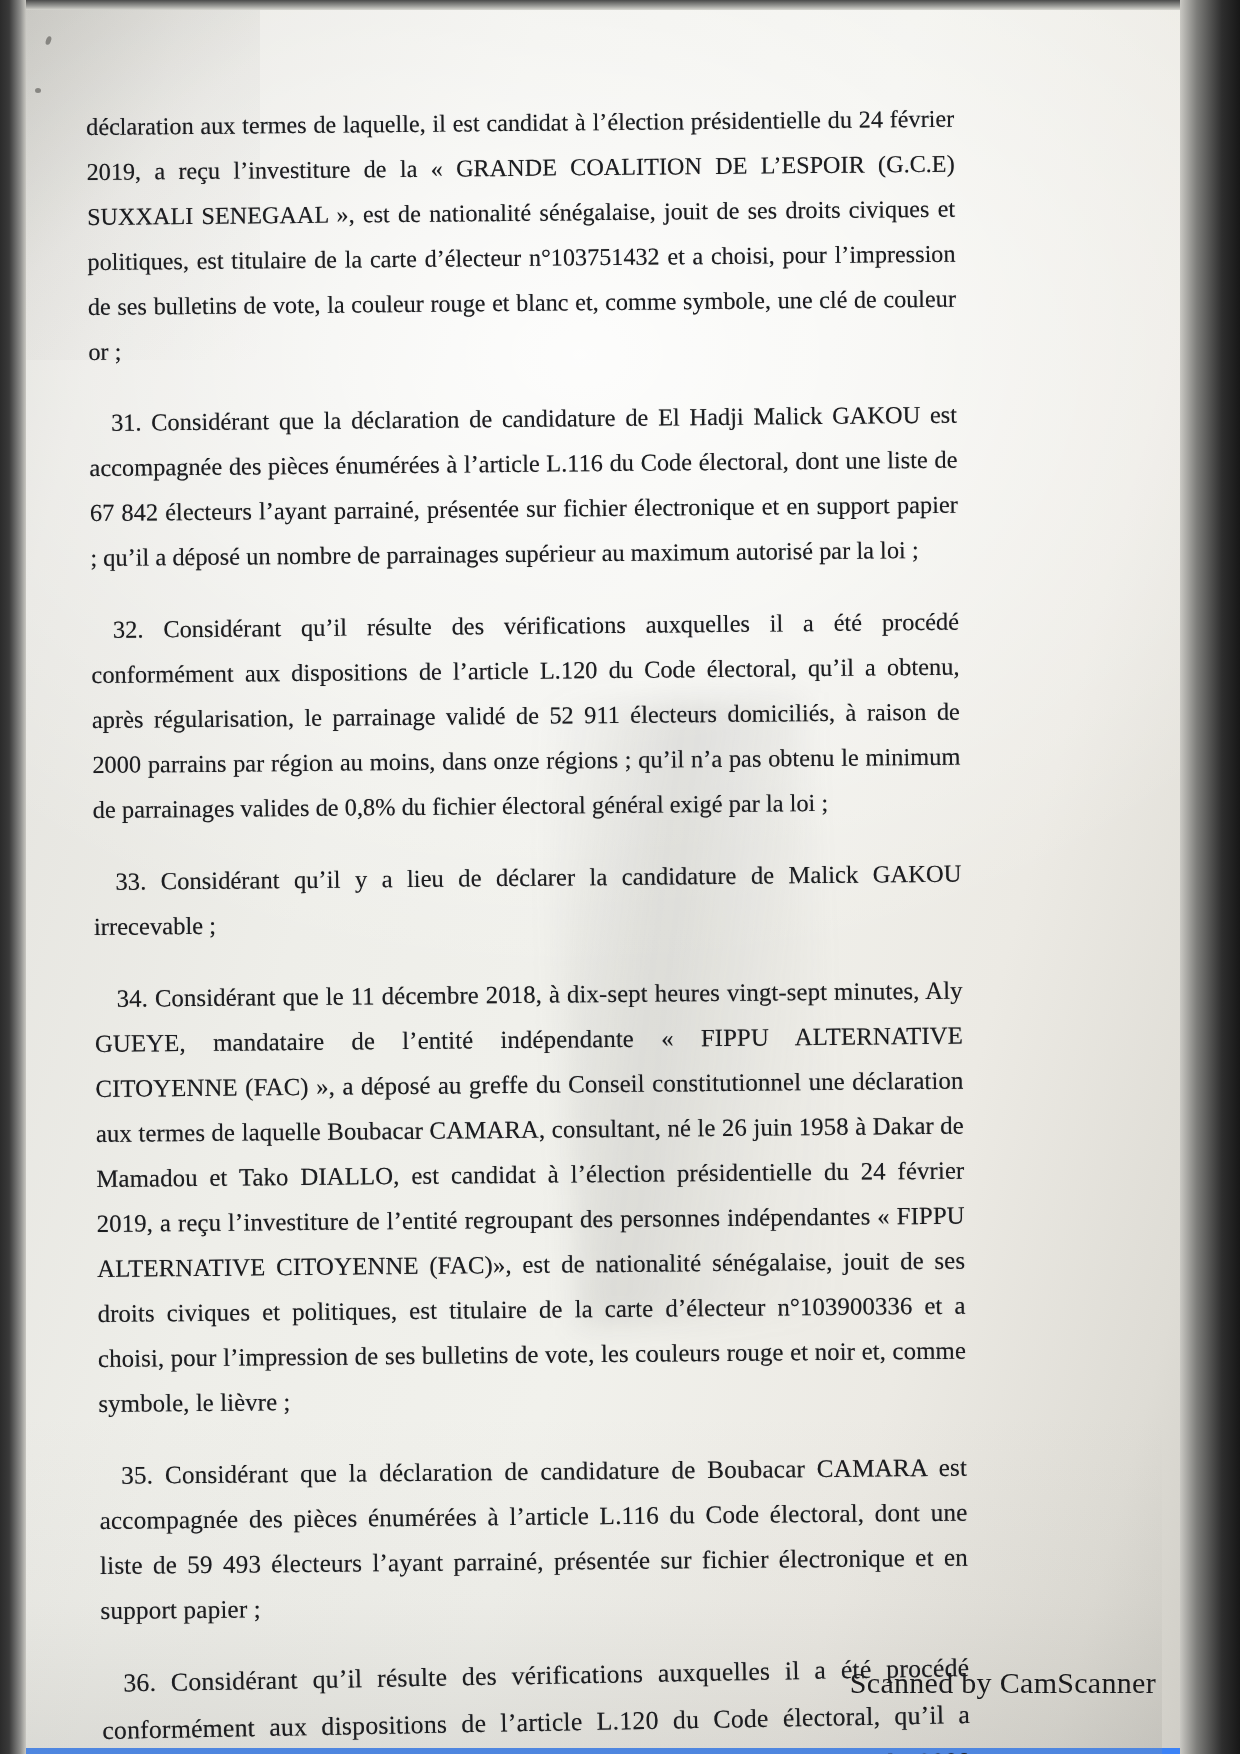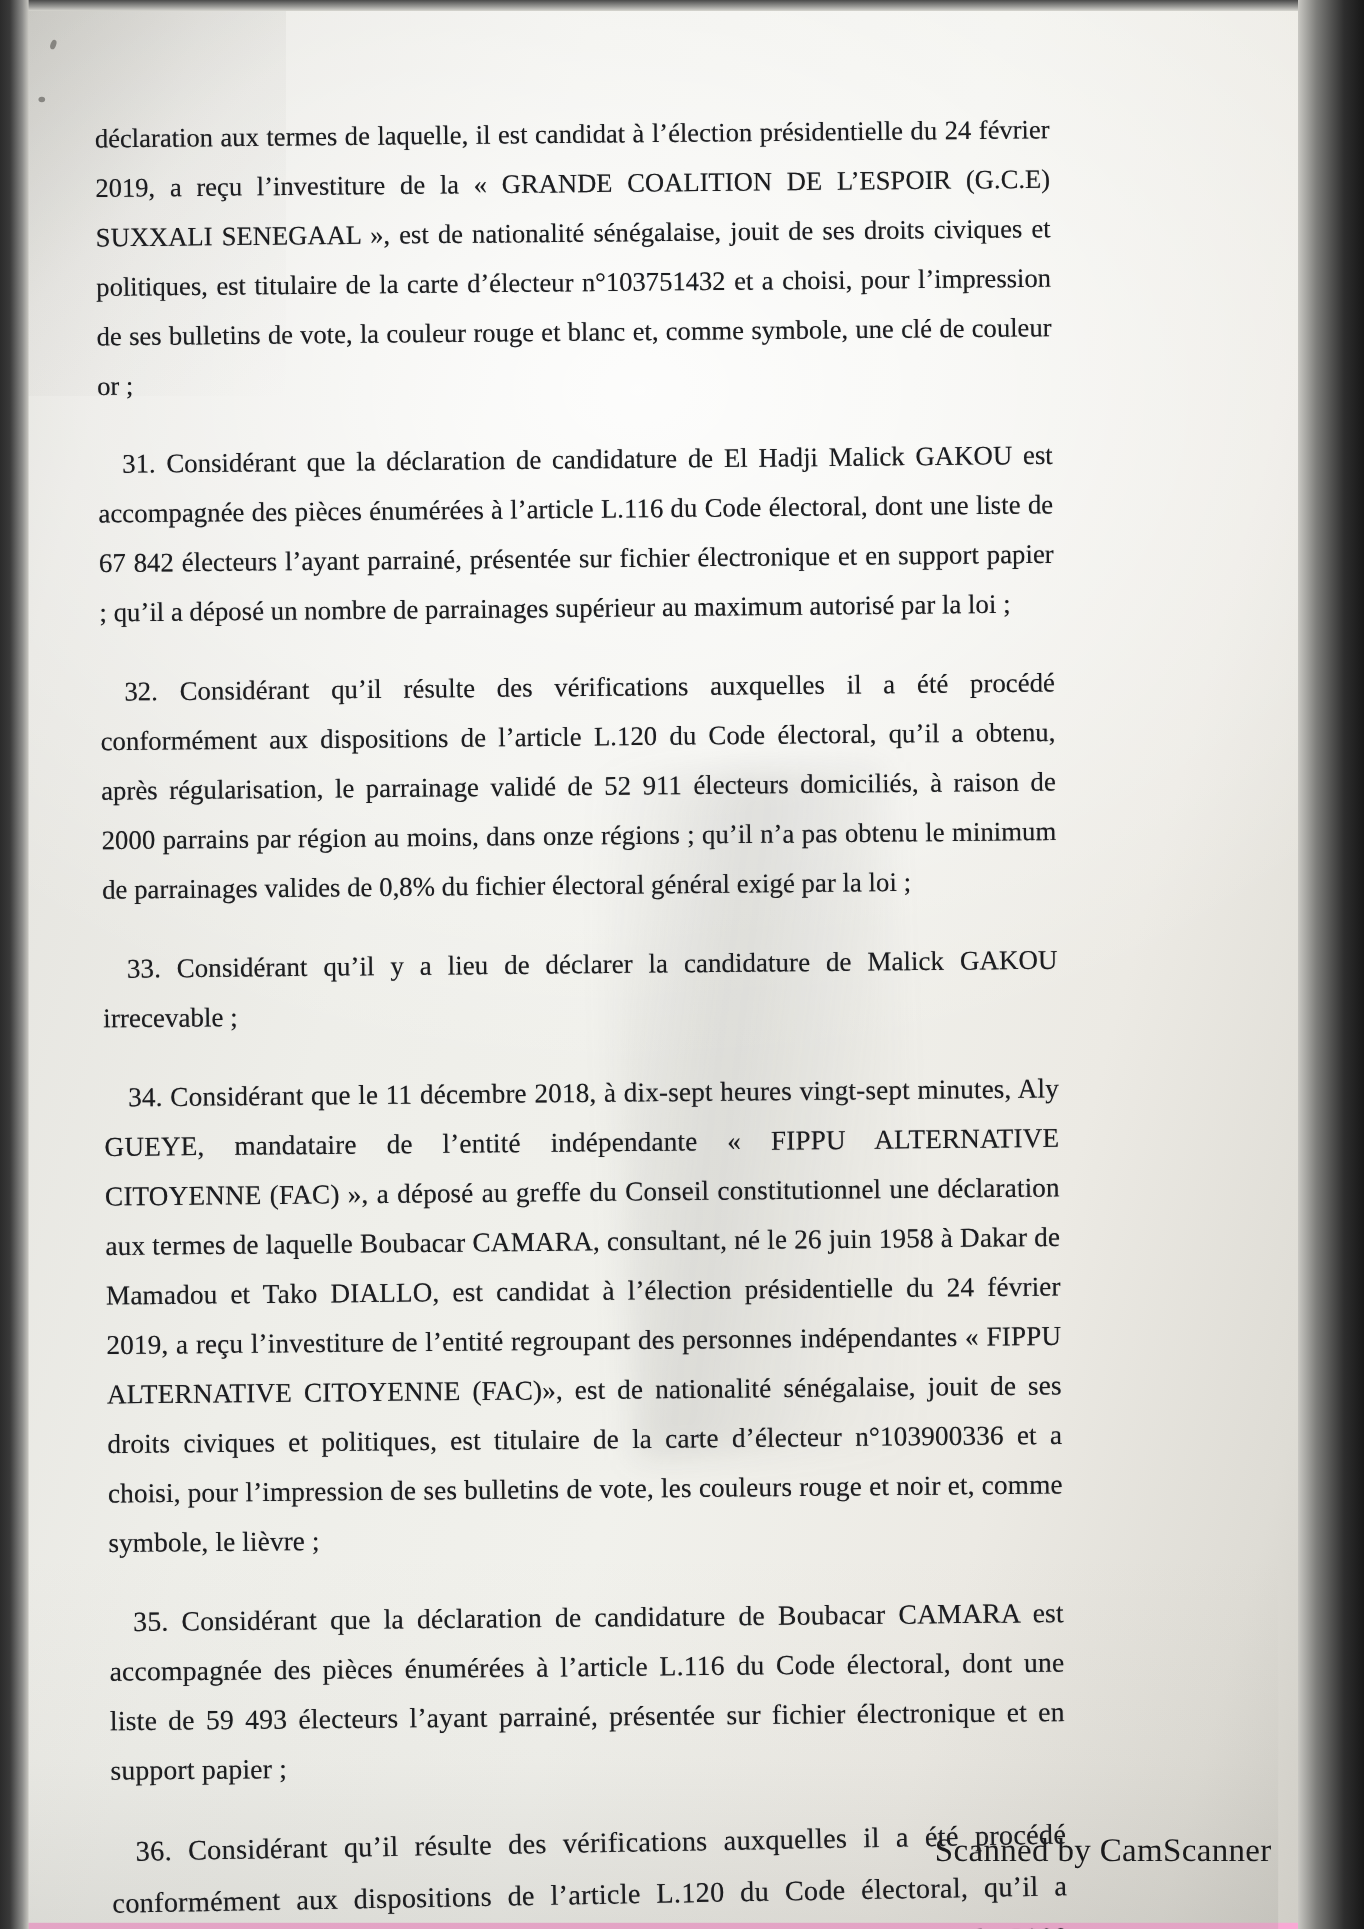--- a/index.html
+++ b/index.html
@@ -15,21 +15,21 @@
     position: relative;
   }
 
   
   #scan-page {
     position: absolute;
     left: 0;
     top: 0;
     width: 1240px;
     height: 1754px;
-    background: #f9a8d4;
+    background: #3b82f6;
     overflow: hidden;
   }
 
   
   .edge-left {
     position: absolute;
     left: 0; top: 0;
     width: 26px; height: 1754px;
     background: linear-gradient(to right, #2b2b2b 0%, #3a3a3a 35%, #8d8d8b 78%, #c8c7c1 100%);
   }

